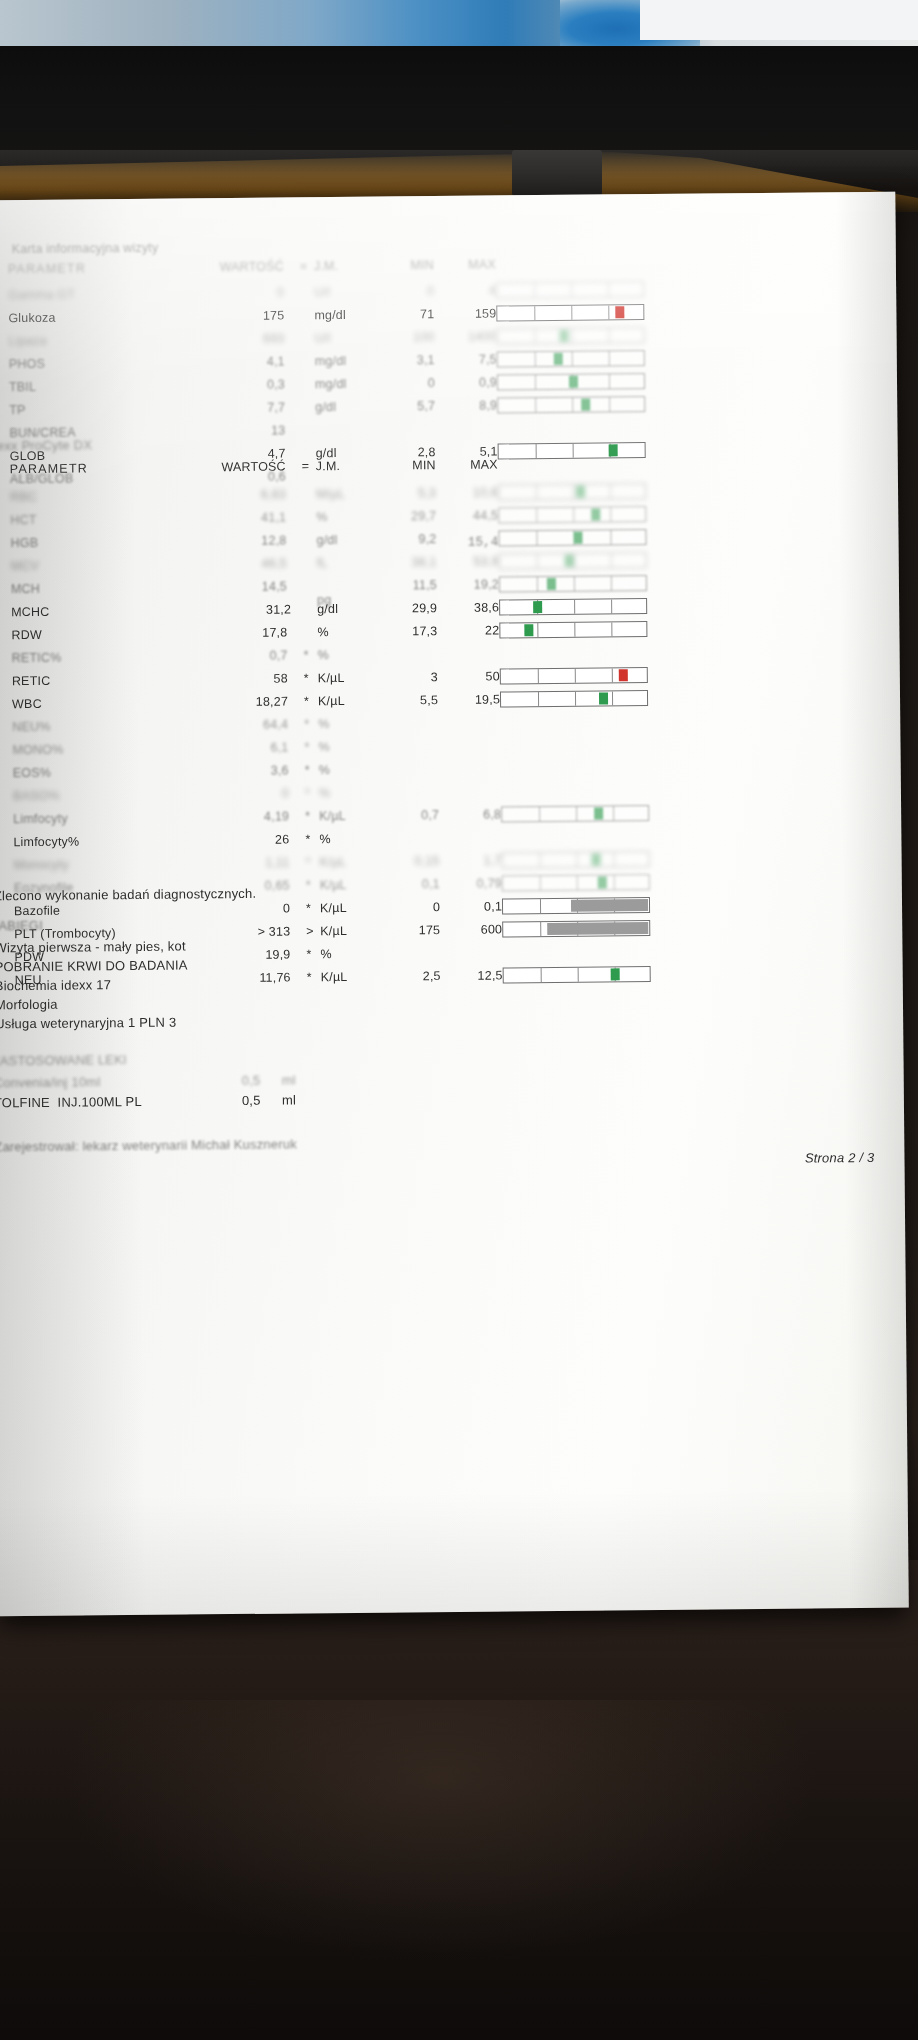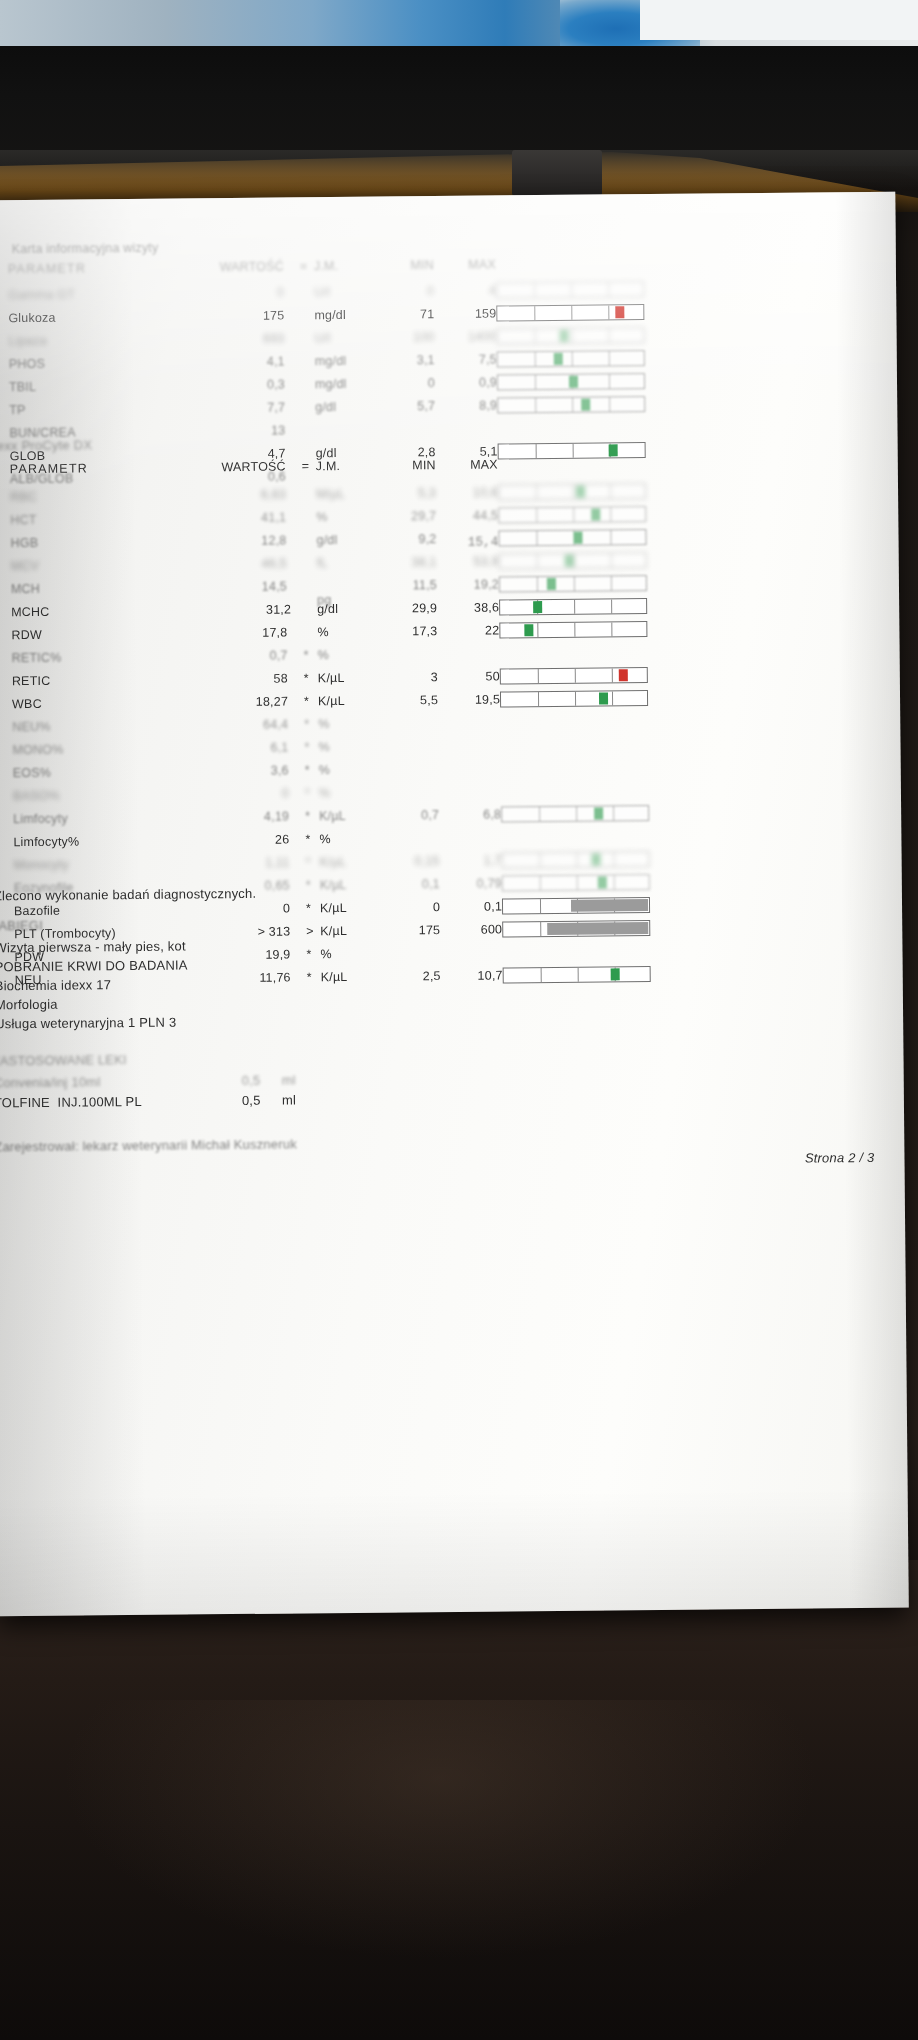--- a/index.html
+++ b/index.html
@@ -360,21 +360,21 @@
         </div>
         <div class="t sharp" style="left: 24px; top: 750px;">PDW</div>
         <div class="t sharp" style="left: auto; top: 750px; right: 612px; text-align: right;">19,9</div>
         <div class="t sharp" style="left: 316px; top: 750px;">*</div>
         <div class="t sharp" style="left: 330px; top: 750px;">%</div>
         <div class="t sharp" style="left: 24px; top: 773px;">NEU</div>
         <div class="t sharp" style="left: auto; top: 773px; right: 612px; text-align: right;">11,76</div>
         <div class="t sharp" style="left: 316px; top: 773px;">*</div>
         <div class="t sharp" style="left: 330px; top: 773px;">K/µL</div>
         <div class="t sharp" style="left: auto; top: 773px; right: 462px; text-align: center;">2,5</div>
-        <div class="t sharp" style="left: auto; top: 773px; right: 400px; text-align: right;">10,7</div>
+        <div class="t sharp" style="left: auto; top: 773px; right: 400px; text-align: right;">12,5</div>
         <div class="bar sharp" style="left: 512px; top: 772px; width: 148px;">
           <div class="seg" style="left: 37px;"></div>
           <div class="seg" style="left: 74px;"></div>
           <div class="seg" style="left: 111px;"></div>
           <div class="mark green" style="left: 106.56px;"></div>
         </div>
         <div class="t sharp" style="left: 4px; top: 688px; font-size: 13px;">Zlecono wykonanie badań diagnostycznych.</div>
         <div class="t blur1" style="left: 0px; top: 718px; font-size: 13px;">ZABIEGI</div>
         <div class="t sharp" style="left: 4px; top: 740px; font-size: 13px;">Wizyta pierwsza - mały pies, kot</div>
         <div class="t sharp" style="left: 4px; top: 759px; font-size: 13px;">POBRANIE KRWI DO BADANIA</div>

